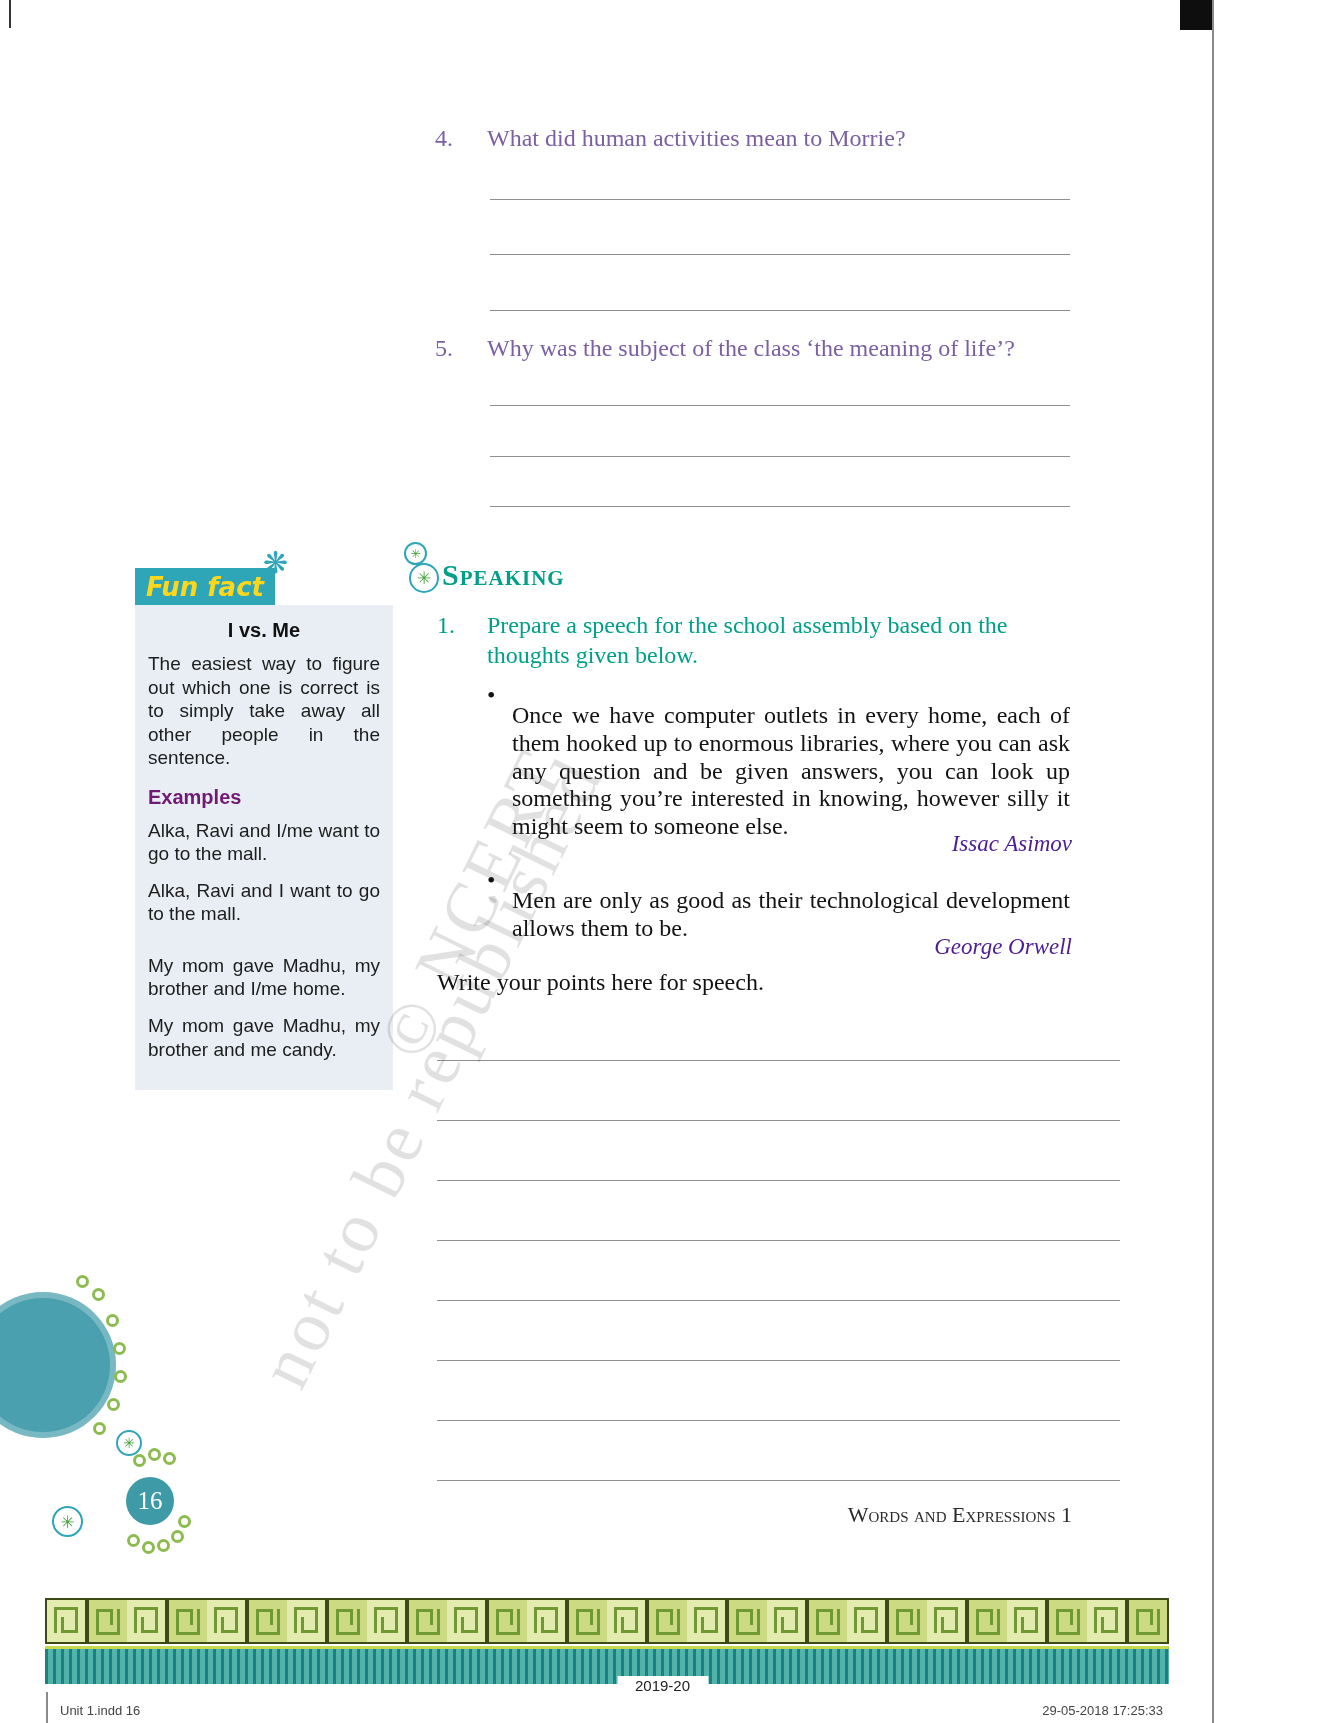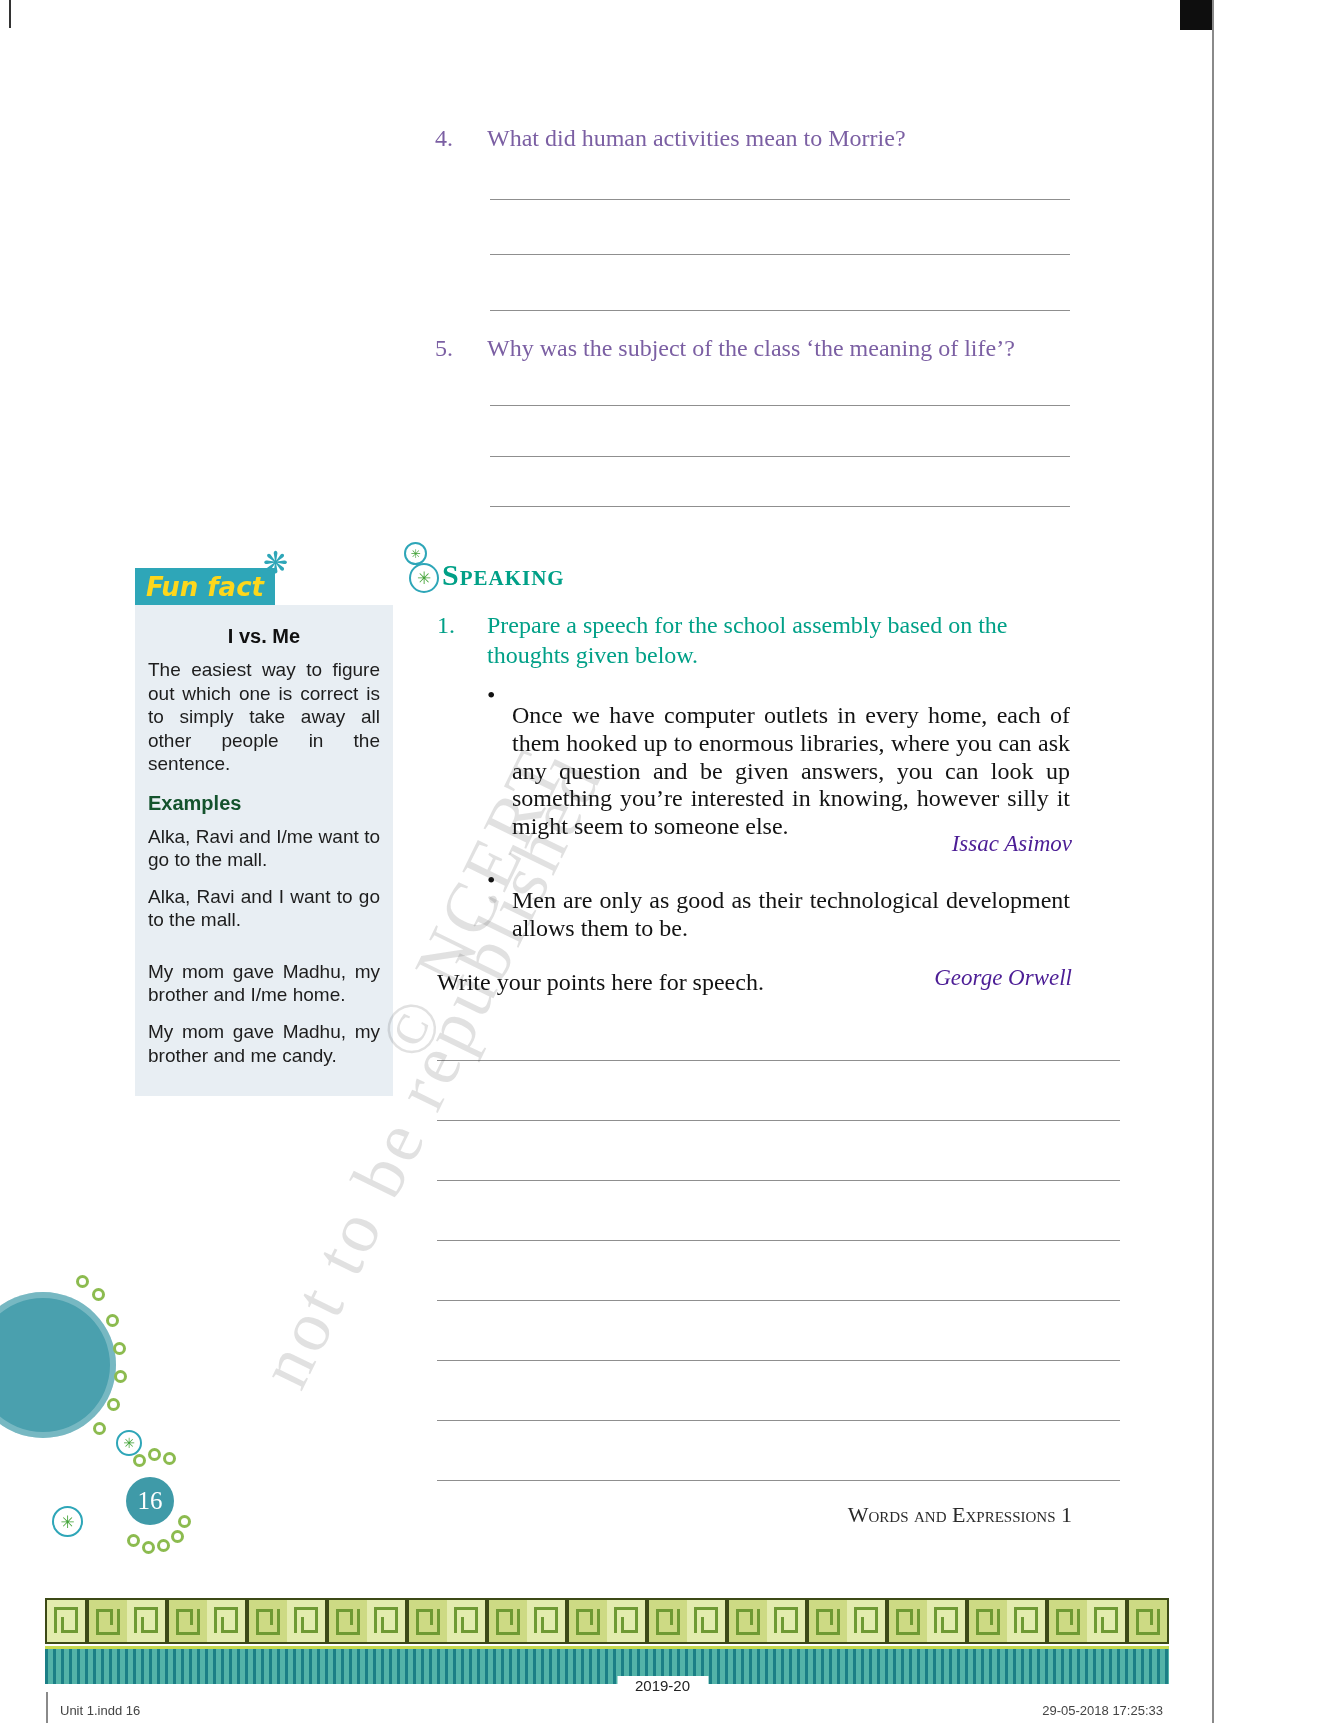--- a/index.html
+++ b/index.html
@@ -20,23 +20,23 @@
   .qnum { width:52px; flex:0 0 52px; }
   .qtext { flex:1; }
   .ans-line { position:absolute; left:490px; width:580px; height:0; border-bottom:1.6px solid #8f8f8f; }
 
   
   .funfact { position:absolute; left:135px; top:568px; width:258px; font-family:"Liberation Sans","DejaVu Sans",sans-serif; }
   .ff-header { position:relative; width:140px; height:37px; background:#2ea6b8; display:flex; align-items:center; justify-content:center; }
   .ff-title { color:#fdd71c; font-size:26px; font-weight:bold; font-style:italic; font-family:"DejaVu Sans",sans-serif; }
   .palm { position:absolute; left:128px; top:-20px; color:#2ea6b8; font-size:30px; line-height:1; }
   .ff-body { background:#e8eef3; padding:8px 13px 16px; }
-  .ff-h { text-align:center; font-weight:bold; font-size:20px; margin:12px 0 10px; color:#111; }
+  .ff-h { text-align:center; font-weight:bold; font-size:20px; margin:6px 0 10px; color:#111; }
   .ff-p { font-size:19px; line-height:1.24; text-align:justify; margin:0 0 10px; color:#1d1d1d; }
-  .ff-ex { font-weight:bold; font-size:20px; margin:16px 0 10px; color:#14532d; }
+  .ff-ex { font-weight:bold; font-size:20px; margin:16px 0 10px; color:#701a75; }
   .ex { margin-bottom:13px; }
   .gap { margin-top:28px; }
 
   
   .ast { position:absolute; border:2px solid #2ea6b8; border-radius:50%; color:#43a338; background:#fff;
          display:flex; align-items:center; justify-content:center; font-family:"DejaVu Sans",sans-serif; z-index:2; }
   .ast-sm { left:404px; top:542px; width:19px; height:19px; font-size:12px; }
   .ast-lg { left:409px; top:563px; width:26px; height:26px; font-size:17px; }
   .ast-b1 { left:116px; top:1430px; width:22px; height:22px; font-size:14px; }
   .ast-b2 { left:52px; top:1506px; width:27px; height:27px; font-size:17px; }
@@ -45,21 +45,21 @@
   .item1 { position:absolute; left:437px; top:610px; width:640px; color:#00a087; font-size:24px; line-height:1.25; display:flex; }
   .inum { width:50px; flex:0 0 50px; }
   .itext { width:590px; }
   .bullet { position:absolute; left:487px; display:flex; }
   .b1 { top:682px; }
   .b2 { top:867px; }
   .bdot { width:25px; flex:0 0 25px; font-size:24px; color:#111; }
   .btext { width:558px; font-size:24px; line-height:1.16; text-align:justify; color:#131313;margin-top:20px; }
   .author { position:absolute; right:253px; font-style:italic; color:#4c1d95; font-size:23px; }
   .a1 { top:831px; }
-  .a2 { top:934px;margin-top:31px; }
+  .a2 { top:934px; }
   .write { position:absolute; left:437px; top:969px; font-size:24px; color:#111; }
   .sp-line { position:absolute; left:437px; width:683px; height:0; border-bottom:1.6px solid #8f8f8f; }
 
   
   .wm { position:absolute; font-size:72px; color:rgba(70,70,70,0.16); letter-spacing:4px; white-space:nowrap;
         transform:rotate(-64deg); transform-origin:0 50%; z-index:6; pointer-events:none; }
   .wm1 { left:400px; top:1012px; }
   .wm2 { left:280px; top:1341px; }
 
   

